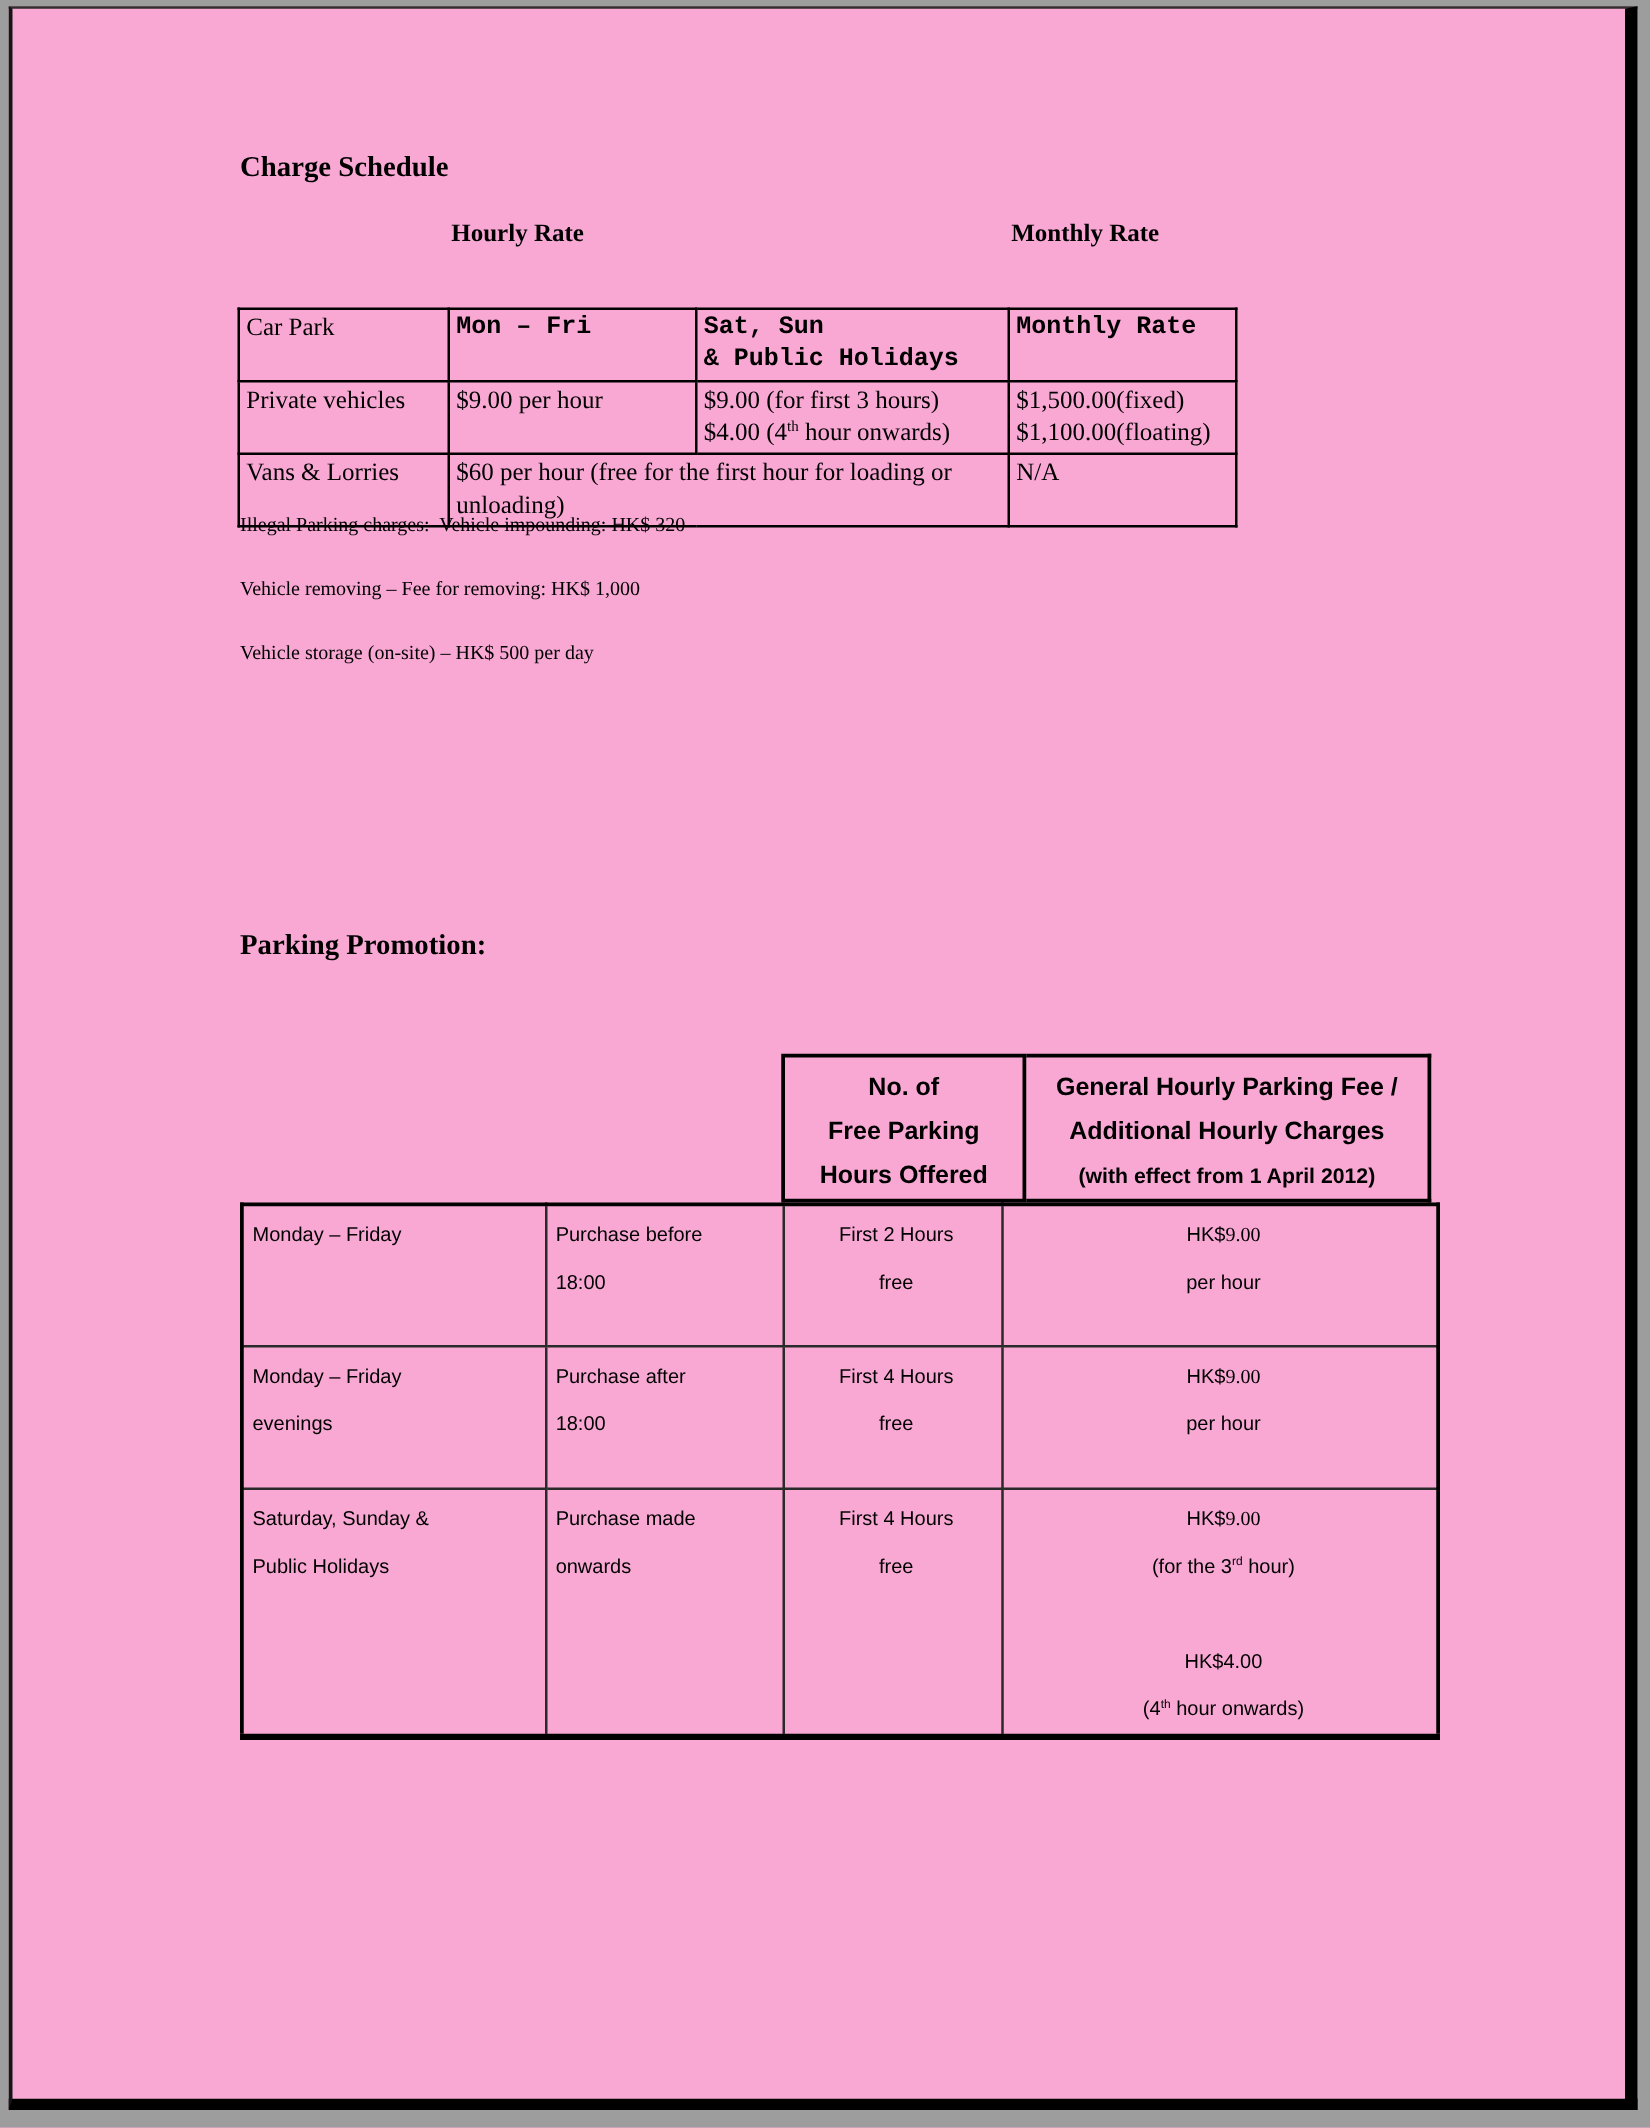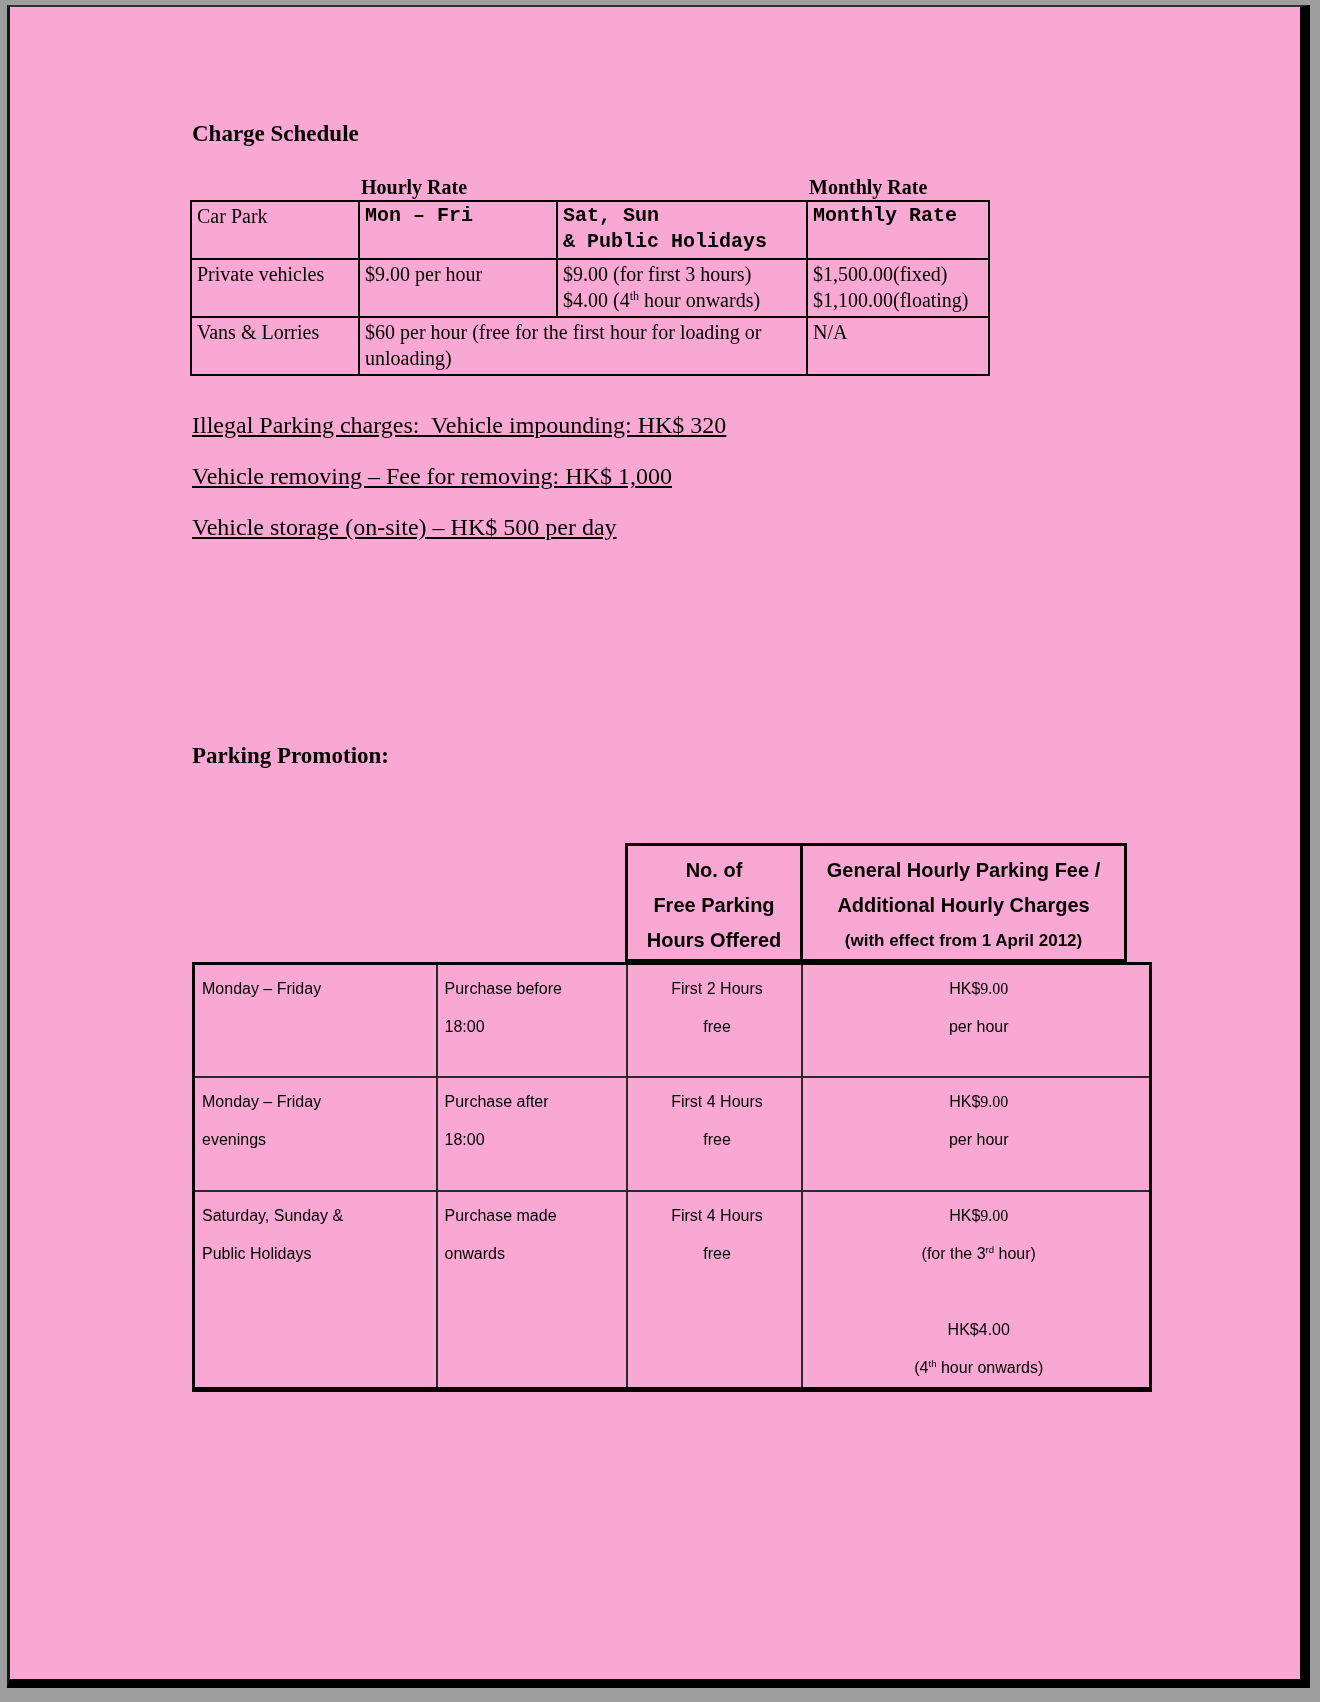--- a/index.html
+++ b/index.html
@@ -29,33 +29,33 @@
   }
   .glabel{
     font-size:20px;font-weight:bold;white-space:nowrap;
   }
   
   table.t1{
     border-collapse:collapse;
     table-layout:fixed;
     font-size:20px;
     line-height:26px;
+    margin-top:46px;
   }
   table.t1 td{
     border:2px solid #000;
     padding:1px 5px 3px 5px;
     vertical-align:top;
     overflow:hidden;
   }
   table.t1 td.b{font-weight:bold;font-family:Liberation Mono, monospace;}
   
   .note{
-    font-size:24px;
+    font-size:16px;
     white-space:pre-wrap;
-    text-decoration:underline;
   }
   
   .promo-hdr{
     display:flex;
     font-family:"Liberation Sans", sans-serif;
     font-weight:bold;
     text-align:center;
     box-sizing:border-box;
   }
   .promo-hdr .cell{
@@ -145,21 +145,21 @@
   </tbody>
     </table>
 
   <div class="note abs" style="left:182px;top:405px;">Illegal Parking charges:  Vehicle impounding: HK$ 320</div>
   <div class="note abs" style="left:182px;top:456px;">Vehicle removing – Fee for removing: HK$ 1,000</div>
   <div class="note abs" style="left:182px;top:507px;">Vehicle storage (on-site) – HK$ 500 per day</div>
 
   <h1 class="h abs" style="left:182px;top:736px;">Parking Promotion:</h1>
 
   <div class="promo-hdr abs" style="left:615px;top:836px;">
-    <div class="cell c1" style="width:178px;">
+    <div class="cell c1" style="width:196px;">
       <div>No. of</div>
       <div>Free Parking</div>
       <div>Hours Offered</div>
     </div>
     <div class="cell c2" style="width:324px;">
       <div>General Hourly Parking Fee /</div>
       <div>Additional Hourly Charges</div>
       <div class="small">(with effect from 1 April 2012)</div>
     </div>
   </div>

